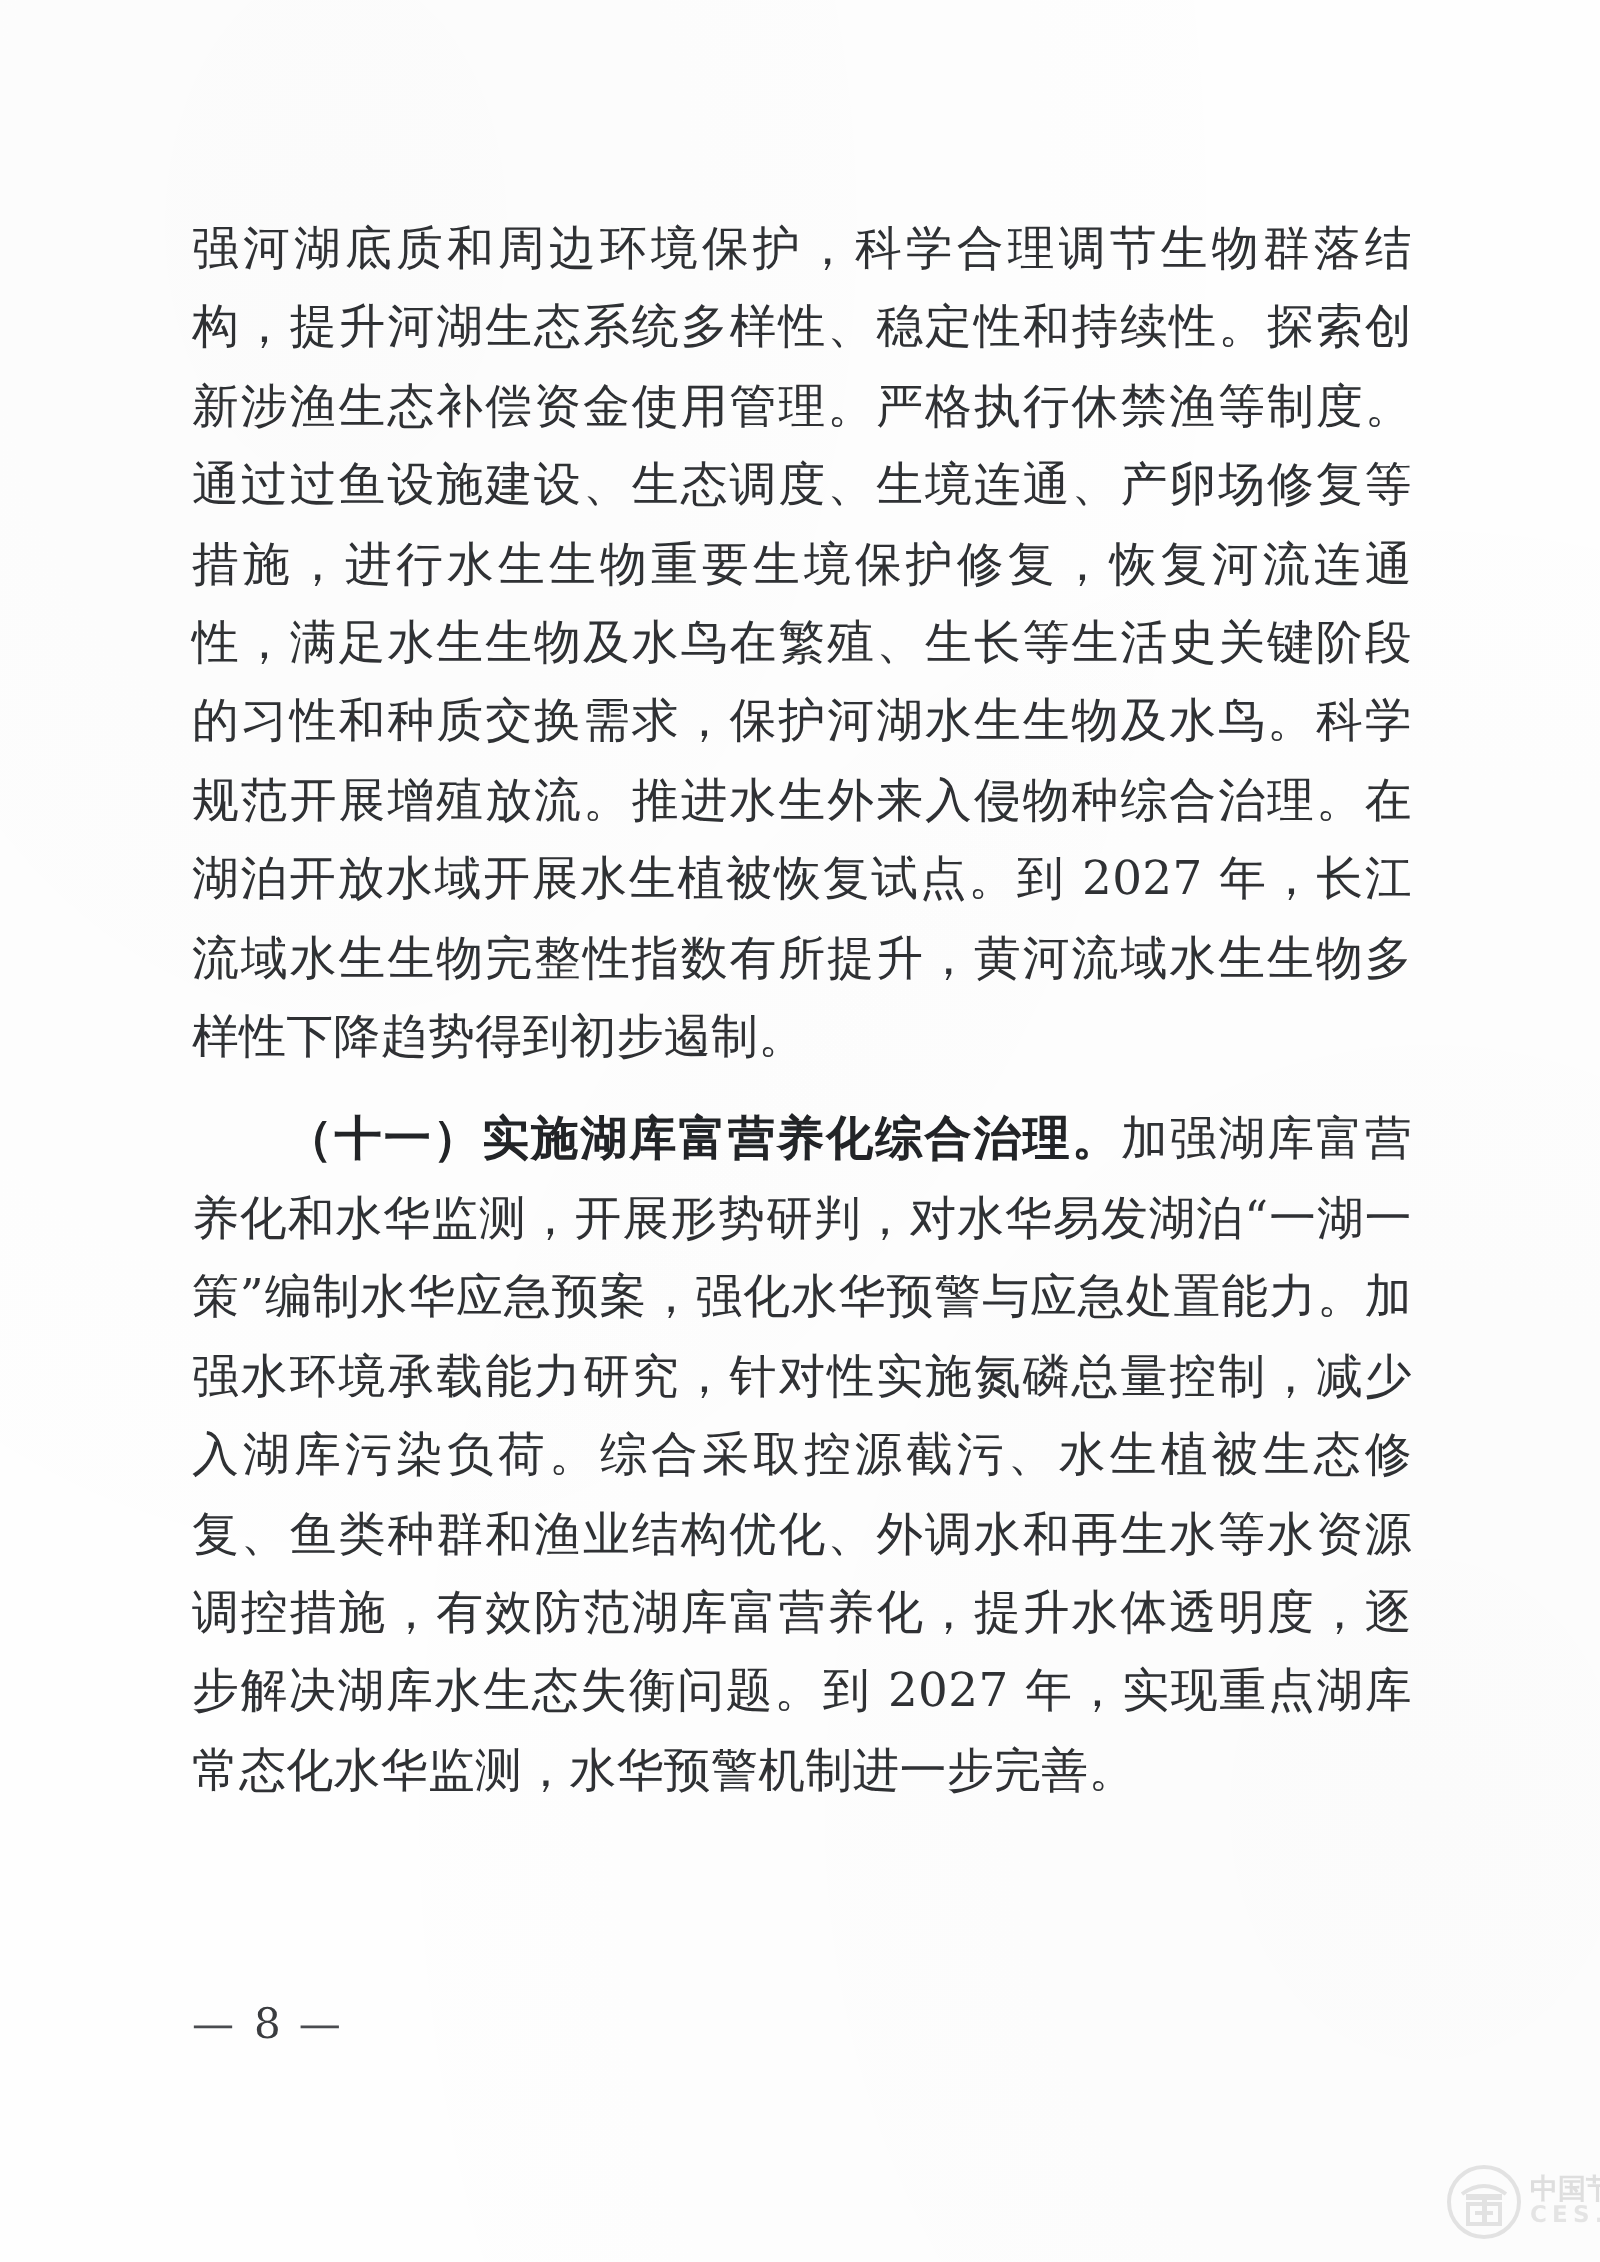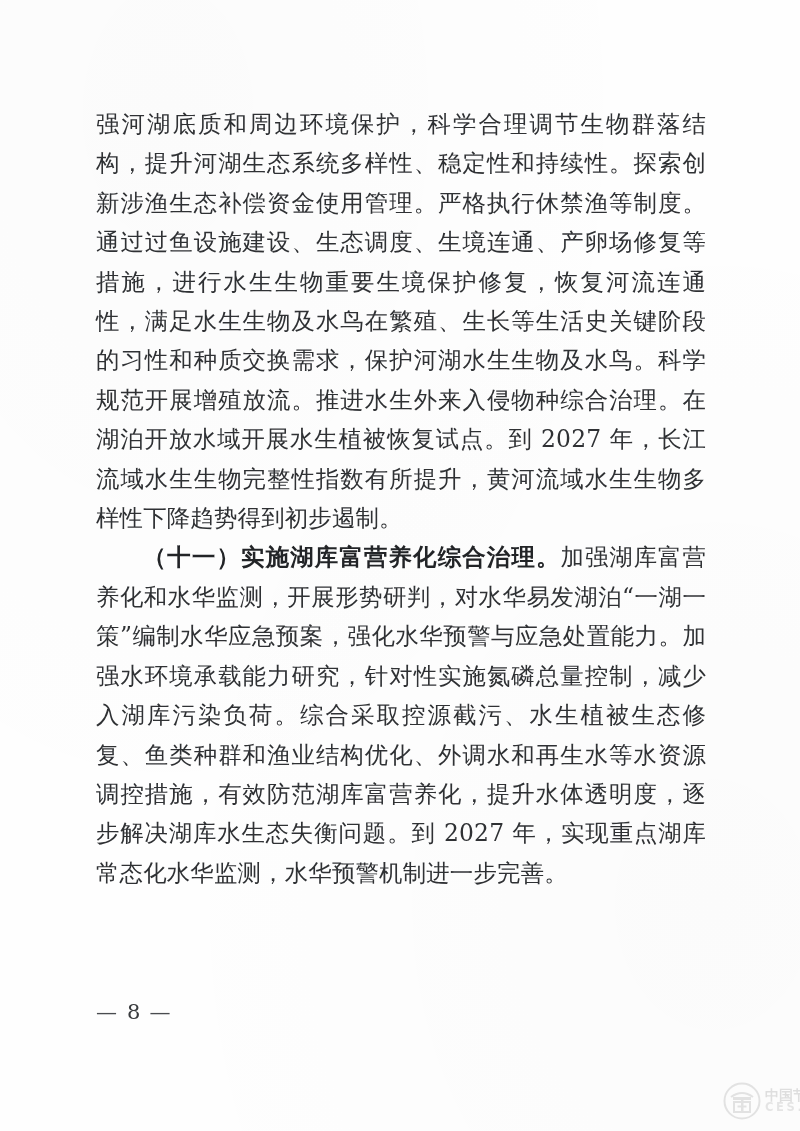--- a/index.html
+++ b/index.html
@@ -46,21 +46,21 @@
     text-justify: inter-ideograph;
     letter-spacing: 0.2px;
     -webkit-font-smoothing: antialiased;
   }
 
   p.indent {
     text-indent: 2em;
   }
 
   p.para + p.para {
-    margin-top: 0px;
+    margin-top: 12px;
   }
 
   .hd {
     font-weight: bold;
     color: #222427;
     letter-spacing: 0.4px;
   }
 
   
   #footer {

